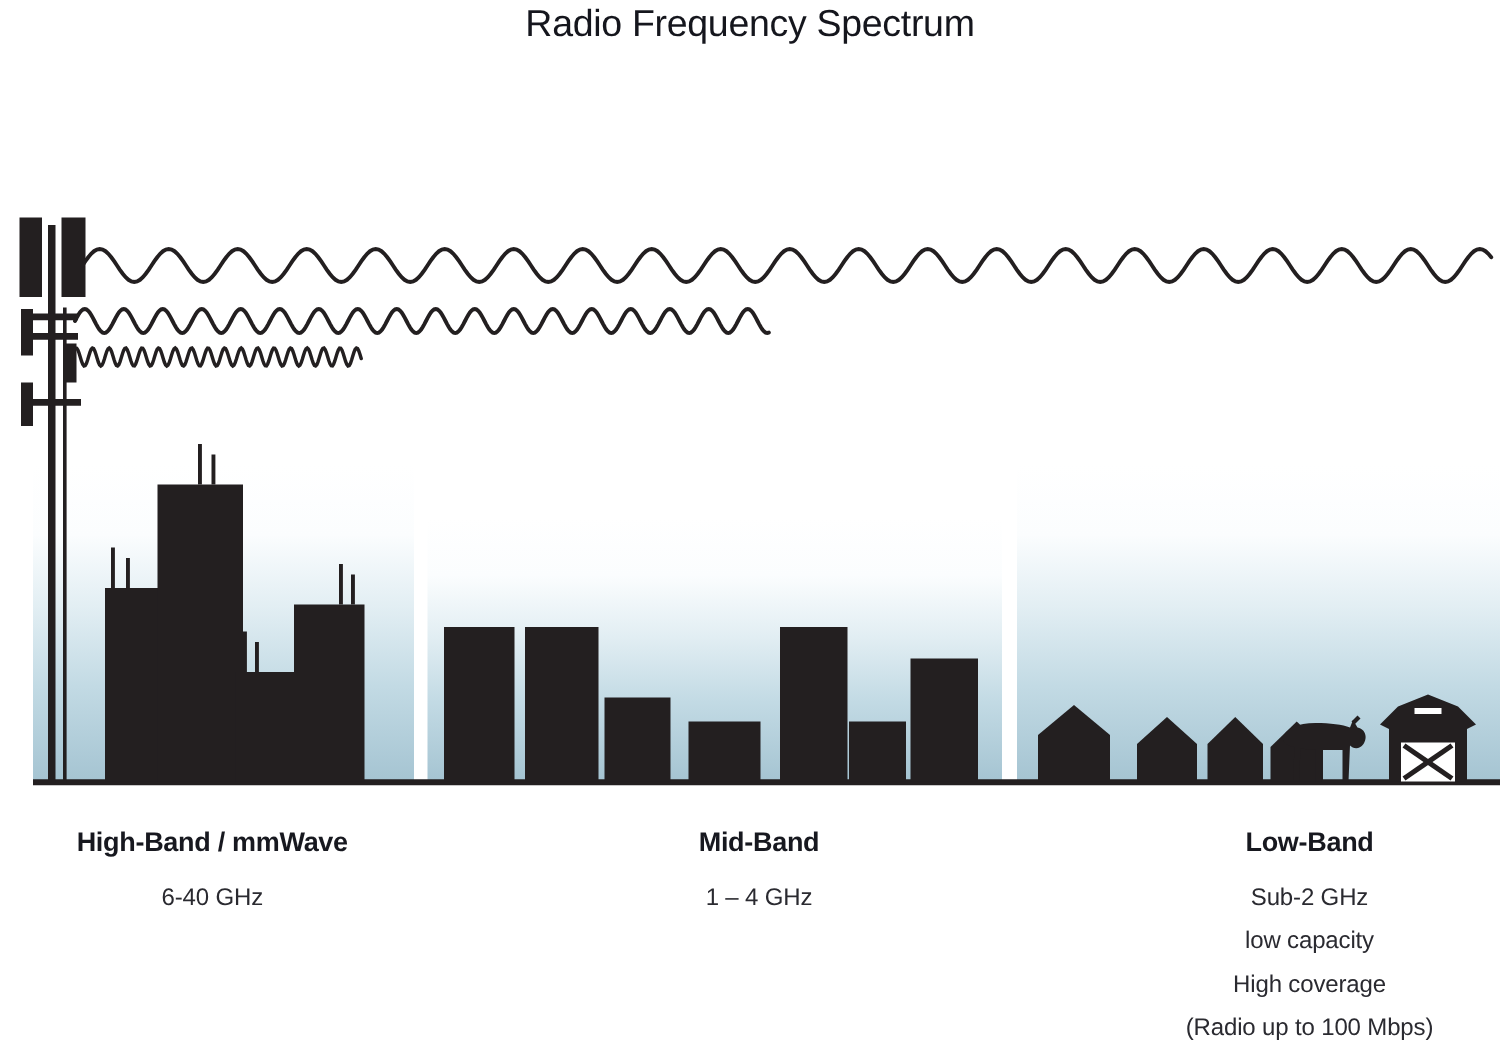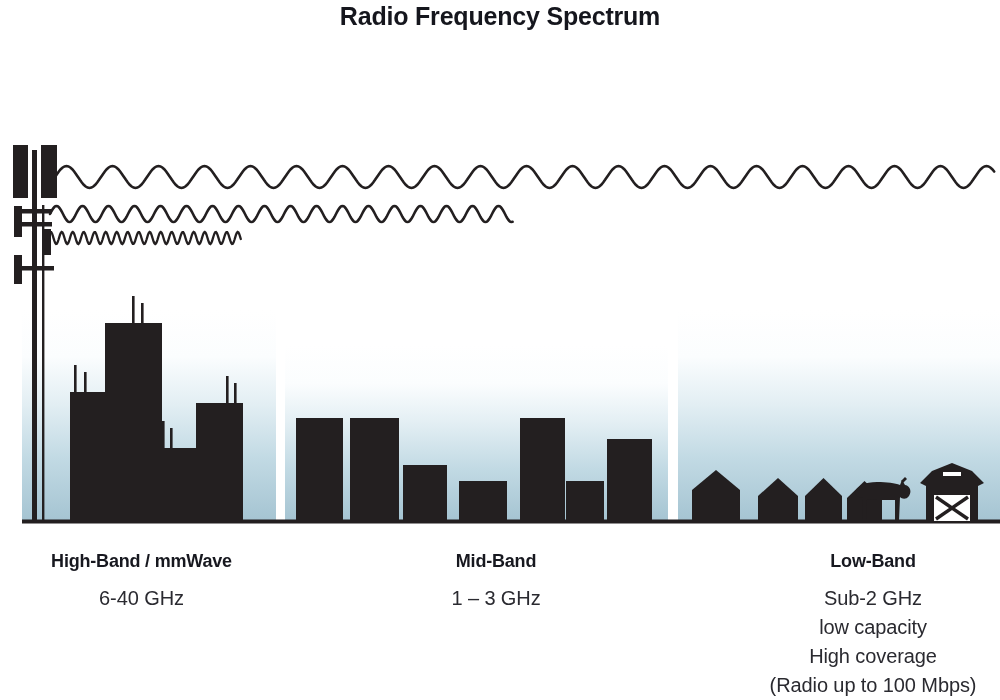--- a/index.html
+++ b/index.html
@@ -25,21 +25,21 @@
     height: 700px;
   }
 
   .title {
     position: absolute;
     left: 0;
     top: 2px;
     width: 1000px;
     text-align: center;
     font-size: 25px;
-    font-weight: bold;
+    font-weight: normal;
     letter-spacing: -0.2px;
     color: #15161d;
     font-family: "Liberation Sans", "DejaVu Sans", sans-serif;
   }
 
   
   #scene {
     position: absolute;
     left: 0;
     top: 0;
@@ -54,36 +54,36 @@
     width: 1000px;
     height: 160px;
   }
 
   .band-block {
     position: absolute;
     top: 0;
     text-align: center;
   }
   .band-block.high { left: 0px;   width: 283px; }
-  .band-block.mid  { left: 331px; width: 330px; }
+  .band-block.mid  { left: 341px; width: 330px; }
   .band-block.low  { left: 709px; width: 328px; }
 
   .band-name {
     font-size: 18px;
     font-weight: bold;
     color: #17181f;
     margin: 10px 0 0 0;
     line-height: 22px;
     letter-spacing: -0.2px;
   }
   .band-lines {
     margin-top: 12px;
   }
   .band-line {
-    font-size: 20px;
+    font-size: 16px;
     font-weight: normal;
     color: #2a2a30;
     line-height: 29px;
     letter-spacing: -0.1px;
   }
 </style>
 </head>
 <body>
 
 <div id="stage">
@@ -194,21 +194,21 @@
     <div class="band-block high">
       <div class="band-name">High-Band / mmWave</div>
       <div class="band-lines">
         <div class="band-line">6-40 GHz</div>
       </div>
     </div>
 
     <div class="band-block mid">
       <div class="band-name">Mid-Band</div>
       <div class="band-lines">
-        <div class="band-line">1 – 3 GHz</div>
+        <div class="band-line">1 – 4 GHz</div>
       </div>
     </div>
 
     <div class="band-block low">
       <div class="band-name">Low-Band</div>
       <div class="band-lines">
         <div class="band-line">Sub-2 GHz</div>
         <div class="band-line">low capacity</div>
         <div class="band-line">High coverage</div>
         <div class="band-line">(Radio up to 100 Mbps)</div>

